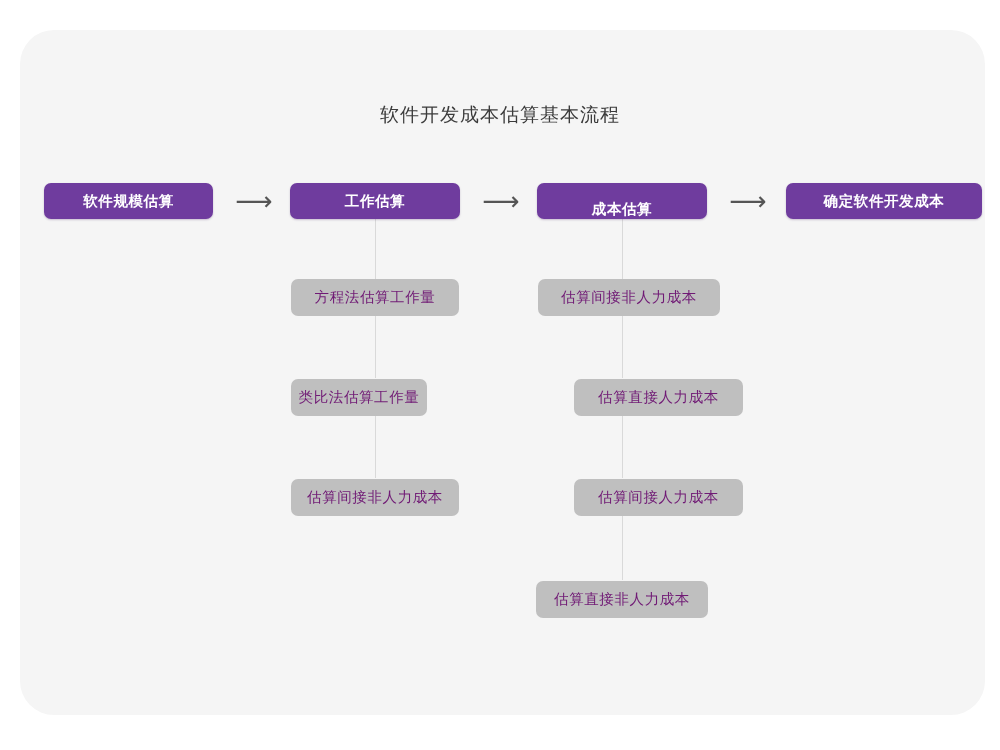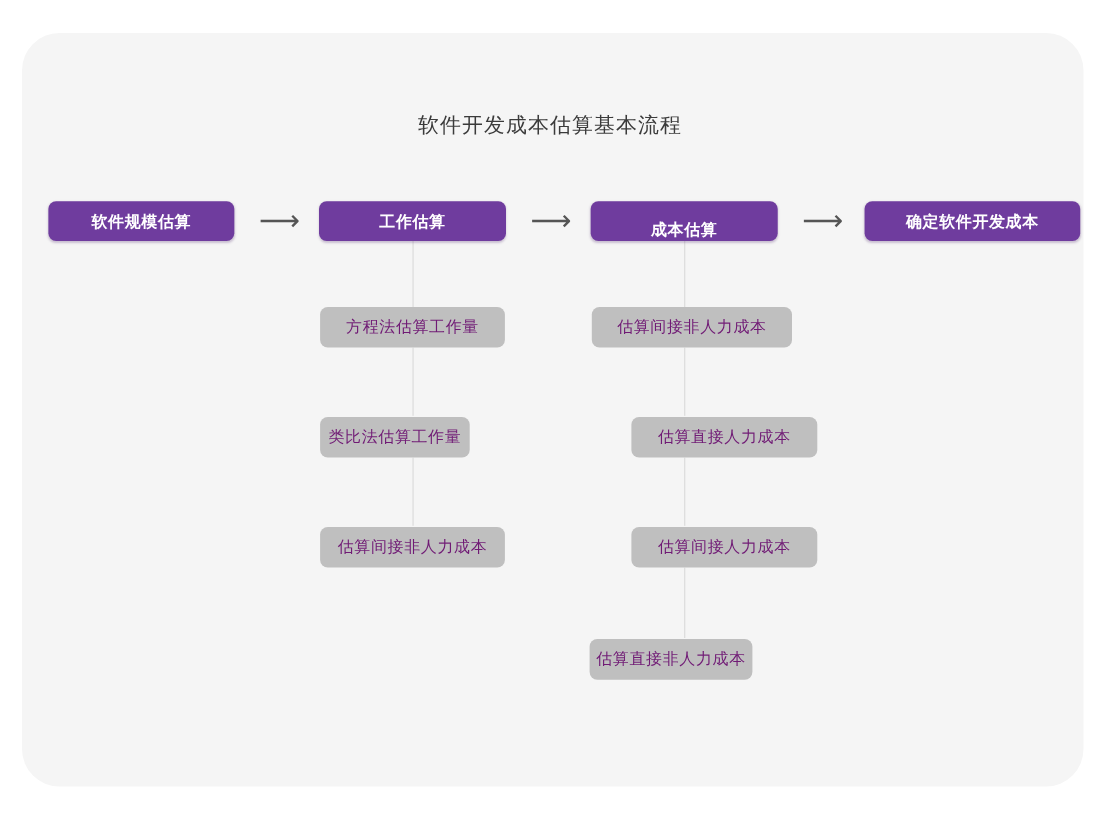--- a/index.html
+++ b/index.html
@@ -148,17 +148,17 @@
   </div>
 
   <div class="node secondary" style="left:538px; top:379px; width:169px;margin-left:36px;">
     <span>估算直接人力成本</span>
   </div>
 
   <div class="node secondary" style="left:538px; top:479px; width:169px;margin-left:36px;">
     <span>估算间接人力成本</span>
   </div>
 
-  <div class="node secondary" style="left:536px; top:581px; width:148px;">
+  <div class="node secondary" style="left:536px; top:581px; width:172px;">
     <span>估算直接非人力成本</span>
   </div>
 
 </div>
 
 </body></html>

